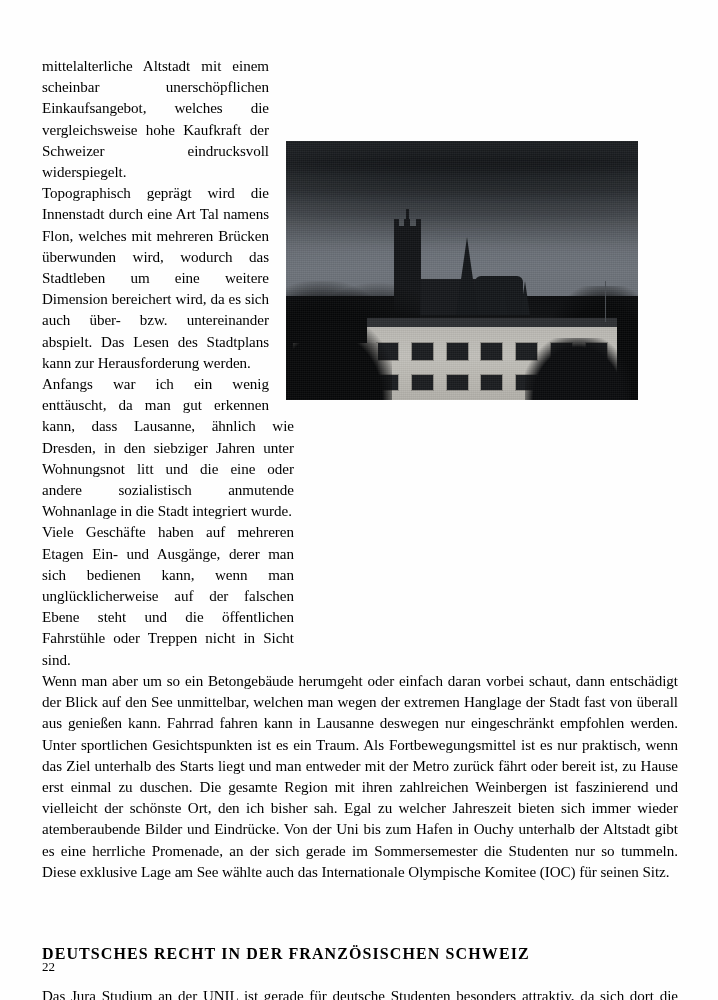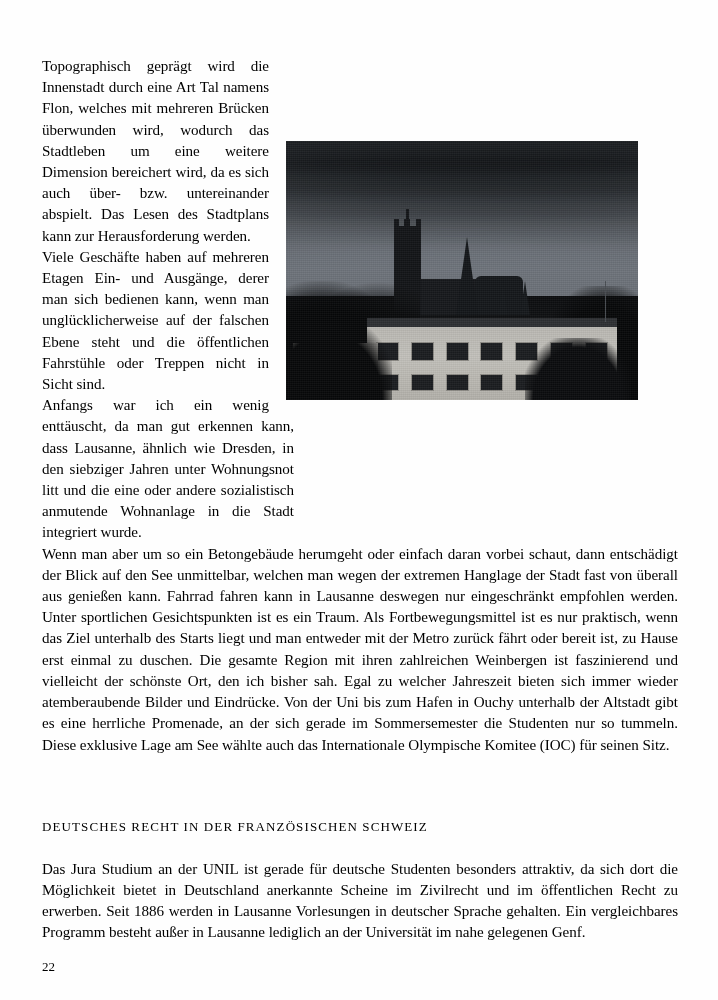--- a/index.html
+++ b/index.html
@@ -244,22 +244,22 @@
     bottom: 30%;
     width: 1px;
     height: 16%;
     background: #4a4e53;
   }
 
   .gap-small { height: 21px; }
   .gap-section { height: 60px; }
 
   h2.section-heading {
-    font-size: 13px;
-    font-weight: normal;
+    font-size: 16px;
+    font-weight: bold;
     letter-spacing: 1.1px;
     margin: 0;
     line-height: 22px;
   }
   .page-number {
     position: absolute;
     left: 42px;
     bottom: 24px;
     font-size: 13px;
     line-height: 18px;
@@ -321,23 +321,24 @@
         </div>
 
         <div class="lowblock"></div>
         <div class="fg-bush"></div>
         <div class="fg-bush2"></div>
         <div class="pole"></div>
         <div class="grain"></div>
       </div>
     </figure>
 
+    <p class="para">mittelalterliche Altstadt mit einem scheinbar unerschöpflichen Einkaufsangebot, welches die vergleichsweise hohe Kaufkraft der Schweizer eindrucksvoll widerspiegelt.</p>
     <p class="para">Topographisch geprägt wird die Innenstadt durch eine Art Tal namens Flon, welches mit mehreren Brücken überwunden wird, wodurch das Stadtleben um eine weitere Dimension bereichert wird, da es sich auch über- bzw. untereinander abspielt. Das Lesen des Stadtplans kann zur Herausforderung werden.</p>
+    <p class="para narrow">Anfangs war ich ein wenig enttäuscht, da man gut erkennen kann, dass Lausanne, ähnlich wie Dresden, in den siebziger Jahren unter Wohnungsnot litt und die eine oder andere sozialistisch anmutende Wohnanlage in die Stadt integriert wurde.</p>
     <p class="para narrow">Viele Geschäfte haben auf mehreren Etagen Ein- und Ausgänge, derer man sich bedienen kann, wenn man unglücklicherweise auf der falschen Ebene steht und die öffentlichen Fahrstühle oder Treppen nicht in Sicht sind.</p>
-    <p class="para narrow">Anfangs war ich ein wenig enttäuscht, da man gut erkennen kann, dass Lausanne, ähnlich wie Dresden, in den siebziger Jahren unter Wohnungsnot litt und die eine oder andere sozialistisch anmutende Wohnanlage in die Stadt integriert wurde.</p>
     <p class="para">Wenn man aber um so ein Betongebäude herumgeht oder einfach daran vorbei schaut, dann entschädigt der Blick auf den See unmittelbar, welchen man wegen der extremen Hanglage der Stadt fast von überall aus genießen kann. Fahrrad fahren kann in Lausanne deswegen nur eingeschränkt empfohlen werden. Unter sportlichen Gesichtspunkten ist es ein Traum. Als Fortbewegungsmittel ist es nur praktisch, wenn das Ziel unterhalb des Starts liegt und man entweder mit der Metro zurück fährt oder bereit ist, zu Hause erst einmal zu duschen. Die gesamte Region mit ihren zahlreichen Weinbergen ist faszinierend und vielleicht der schönste Ort, den ich bisher sah. Egal zu welcher Jahreszeit bieten sich immer wieder atemberaubende Bilder und Eindrücke. Von der Uni bis zum Hafen in Ouchy unterhalb der Altstadt gibt es eine herrliche Promenade, an der sich gerade im Sommersemester die Studenten nur so tummeln. Diese exklusive Lage am See wählte auch das Internationale Olympische Komitee (IOC) für seinen Sitz.</p>
 
     <div class="gap-section"></div>
 
     <h2 class="section-heading">DEUTSCHES RECHT IN DER FRANZÖSISCHEN SCHWEIZ</h2>
 
     <div class="gap-small"></div>
 
     <p class="para">Das Jura Studium an der UNIL ist gerade für deutsche Studenten besonders attraktiv, da sich dort die Möglichkeit bietet in Deutschland anerkannte Scheine im Zivilrecht und im öffentlichen Recht zu erwerben. Seit 1886 werden in Lausanne Vorlesungen in deutscher Sprache gehalten. Ein vergleichbares Programm besteht außer in Lausanne lediglich an der Universität im nahe gelegenen Genf.</p>
   </div>

